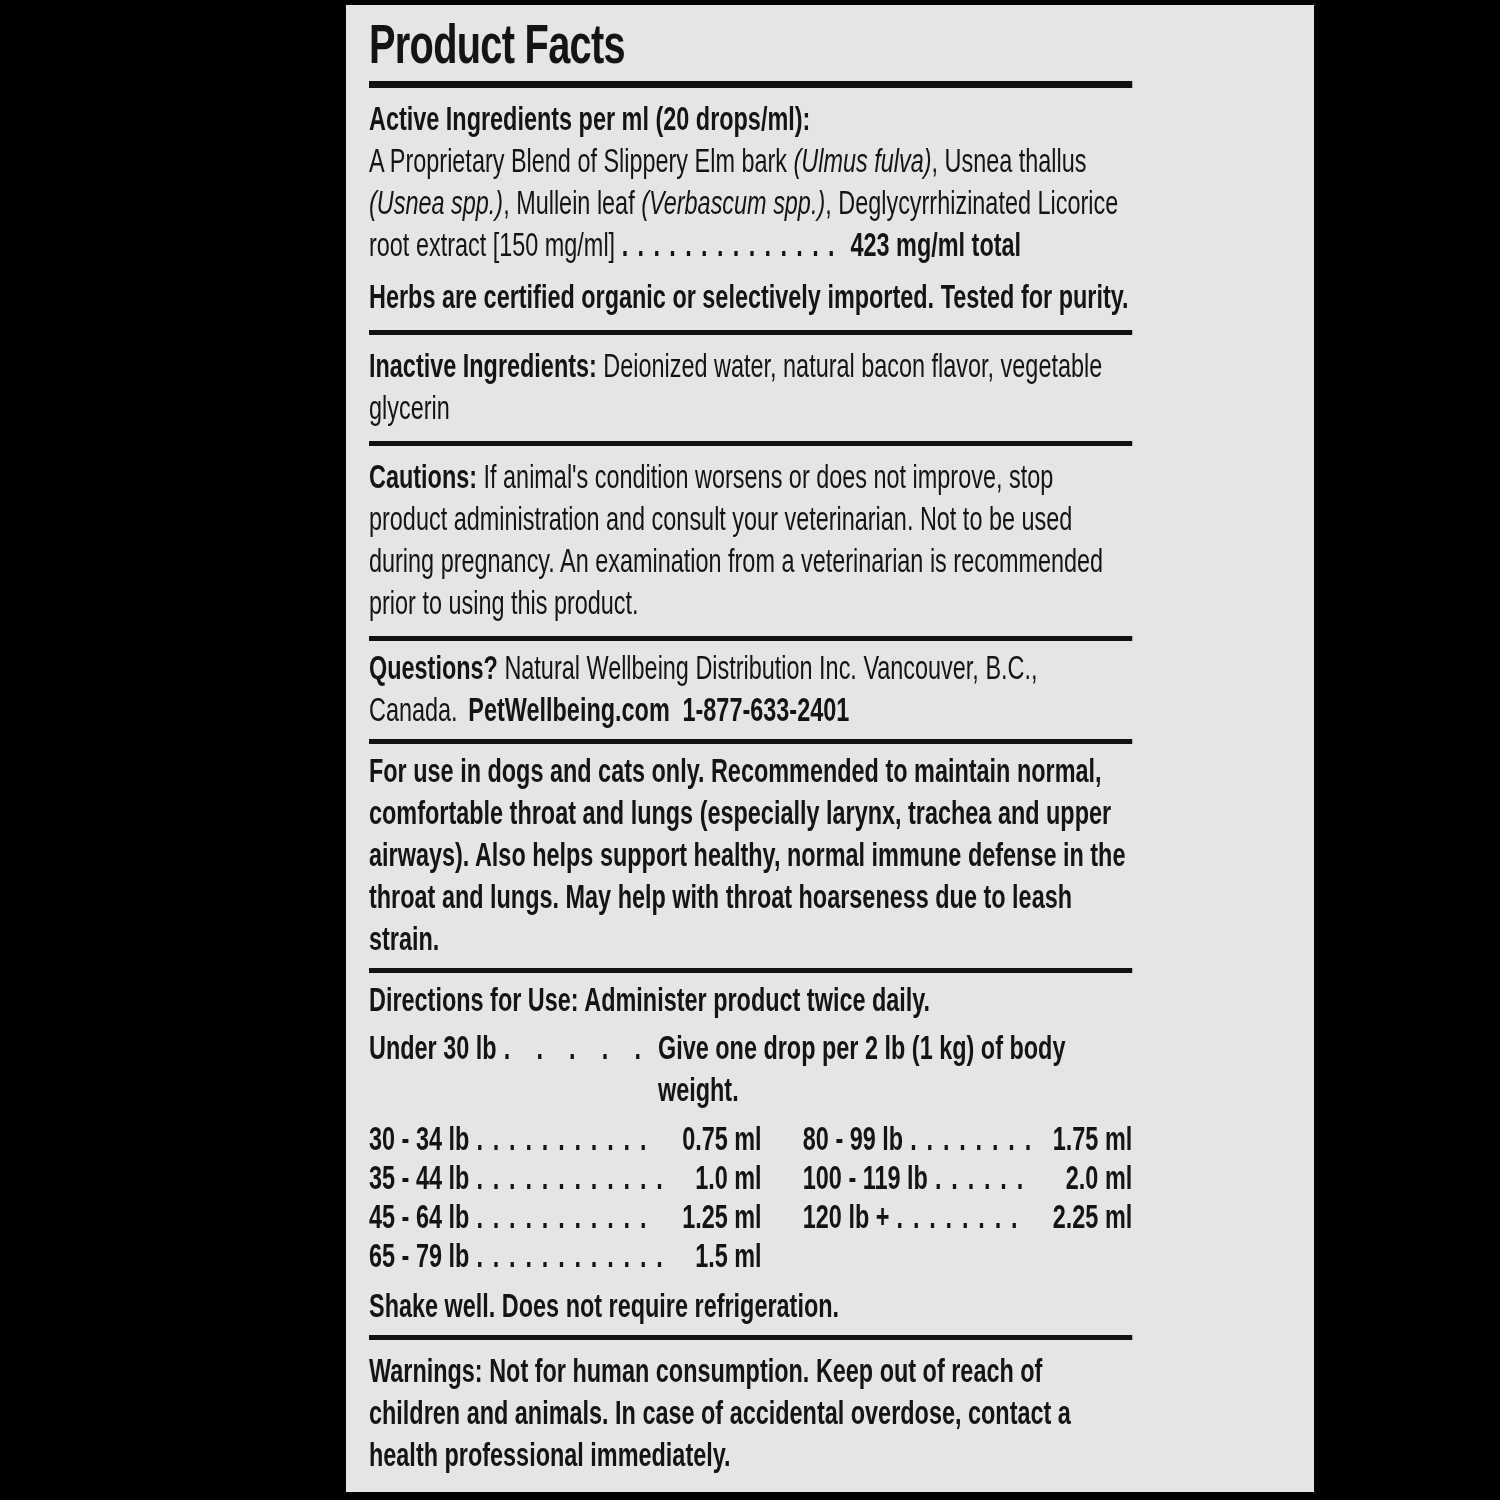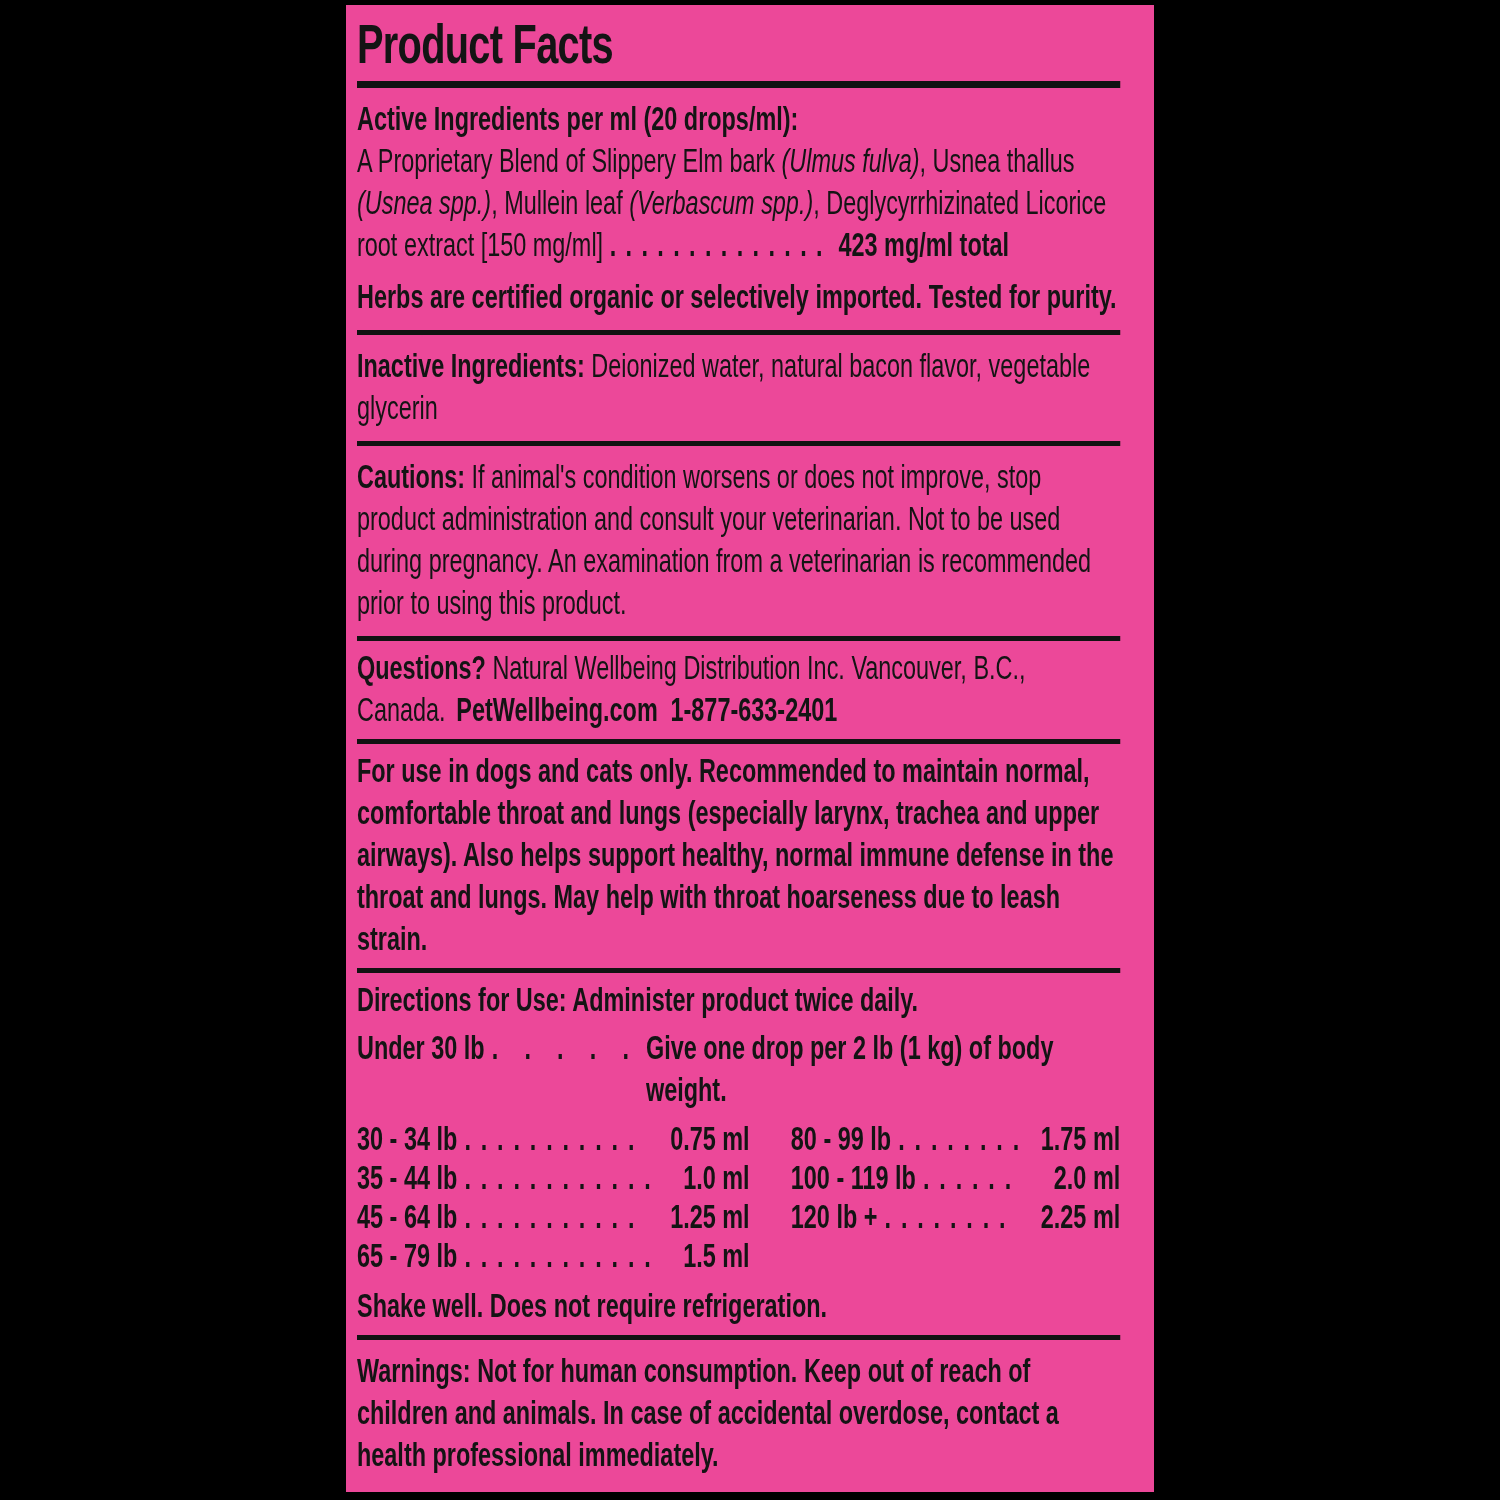--- a/index.html
+++ b/index.html
@@ -5,23 +5,23 @@
   html,body{margin:0;padding:0;}
   body{
     width:1500px;height:1500px;
     background:#000000;
     font-family:"Liberation Sans", sans-serif;
     position:relative;
     overflow:hidden;
   }
   .stage{position:absolute;inset:0;background:#000000;}
   .panel{
-    position:absolute;left:346px;top:5px;width:808px;height:1487px;
-    background:#ec4899;box-sizing:border-box;
-    padding:6px 23px 0 11px;overflow:hidden;
+    position:absolute;left:346px;top:5px;width:968px;height:1487px;
+    background:#e5e5e5;box-sizing:border-box;
+    padding:6px 23px 0 23px;overflow:hidden;
   }
   
   .content{
     width:1075px;
     transform:scaleX(0.71);
     transform-origin:0 0;
     color:#141414;
     font-size:33px;line-height:42px;
   }
   .title{

